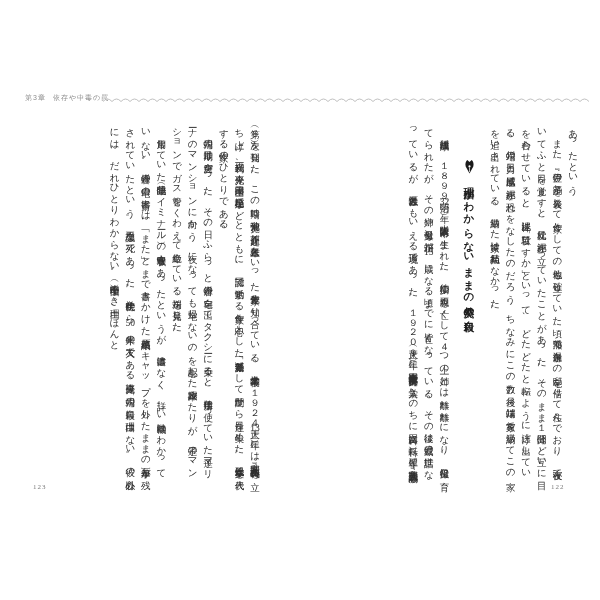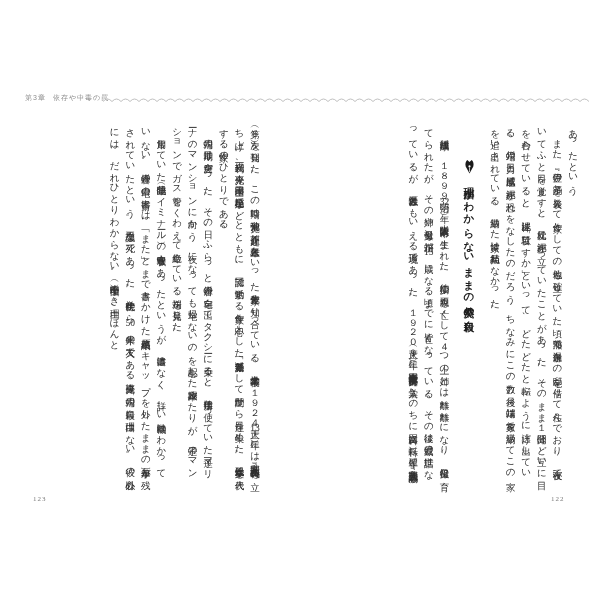--- a/index.html
+++ b/index.html
@@ -29,21 +29,20 @@
     margin:0 9px;padding-top:37px;
     font-family:"Liberation Sans","DejaVu Sans",sans-serif;
     font-weight:bold;font-size:10.5px;line-height:17px;letter-spacing:1px;
     color:#1d1d1d;white-space:nowrap;
   }
   .nib{display:inline-block;margin-bottom:5px;}
   .tcy{text-combine-upright:all;-webkit-text-combine:horizontal;}
   .pagenum{
     position:absolute;top:483px;font-size:7px;letter-spacing:1px;color:#7a7a7a;
     font-family:"Liberation Serif","DejaVu Serif",serif;
-    margin-top:12px;
   }
   .pagenum-left{left:33px;}
   .pagenum-right{left:551px;}
 </style>
 </head>
 <body>
 
 <div class="sheet">
 
   <div class="running-head">

